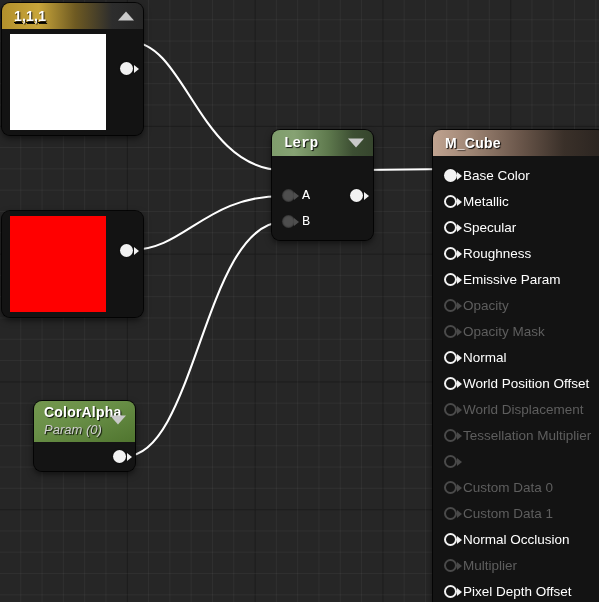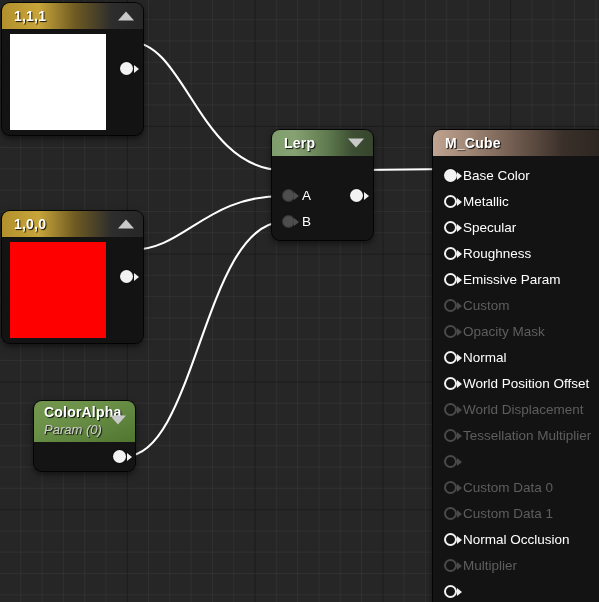--- a/index.html
+++ b/index.html
@@ -95,21 +95,21 @@
     background: linear-gradient(to right, #7f9d6c 0%, #86a273 22%, #5f7a4e 55%, #3d4f33 80%, #36452d 100%);
   }
   .hdr-green-param {
     background: linear-gradient(to bottom right, #74974f 0%, #6a9048 40%, #50752f 100%);
   }
   .hdr-tan {
     background: linear-gradient(to right, #c0a390 0%, #9e8574 22%, #6b574b 50%, #3a3029 76%, #2a2420 100%);
   }
 
   
-  .const-node { width: 141px; }
+  .const-node { width: 141px; text-decoration: underline; }
   .const-body {
     height: 106px;
     background: #131313;
     position: relative;
   }
   .swatch {
     position: absolute;
     left: 8px;
     top: 5px;
     width: 96px;
@@ -207,44 +207,40 @@
       <span class="hdr-arrow arrow-up"></span>
     </div>
     <div class="const-body">
       <div class="swatch" style="background:#ffffff;"></div>
       <div class="pin pin-filled-white" style="right:10px; top:33px;"></div>
       <div class="pin-nub" style="right:4px; top:36px;"></div>
     </div>
   </div>
 
   <div class="node const-node" style="left:2px; top:211px;">
-    <div class="node-header hdr-gold">
-      <span class="node-title">1,0,0</span>
-      <span class="hdr-arrow arrow-up"></span>
-    </div>
     <div class="const-body">
       <div class="swatch" style="background:#ff0000;"></div>
       <div class="pin pin-filled-white" style="right:10px; top:33px;"></div>
       <div class="pin-nub" style="right:4px; top:36px;"></div>
     </div>
   </div>
 
   <div class="node" style="left:34px; top:401px; width:101px;">
     <div class="hdr-green-param" style="position:relative; height:41px; padding:2px 8px 0 10px; box-sizing:border-box;">
       <div class="node-title" style="line-height:18px;">ColorAlpha</div>
       <div class="node-subtitle" style="line-height:17px;">Param (0)</div>
       <span class="hdr-arrow arrow-down" style="top:19px;"></span>
     </div>
     <div style="position:relative; height:29px; background:#141414;">
       <div class="pin pin-filled-white" style="right:9px; top:8px;"></div>
       <div class="pin-nub" style="right:3px; top:11px;"></div>
     </div>
   </div>
 
-  <div class="node lerp-node" style="left:272px; top:130px;">
+  <div class="node lerp-node" style="left:272px; top:130px;font-family:Liberation Mono, monospace;">
     <div class="node-header hdr-green">
       <span class="node-title">Lerp</span>
       <span class="hdr-arrow arrow-down"></span>
     </div>
     <div class="lerp-body">
 
       <div class="pin pin-input-dark" style="left:10px; top:33px;"></div>
       <div class="pin-nub pin-nub-dark" style="left:22px; top:36px;"></div>
       <span class="lerp-row" style="top:32px;">A</span>
 
@@ -283,21 +279,21 @@
           <span class="mat-label">Roughness</span>
         </div>
         <div class="mat-row">
           <div class="pin pin-hollow-white" style="left: 11px; top: 7px;"></div>
           <div class="pin-nub" style="left: 24px; top: 10px;"></div>
           <span class="mat-label">Emissive Param</span>
         </div>
         <div class="mat-row">
           <div class="pin pin-hollow-dim" style="left: 11px; top: 7px;"></div>
           <div class="pin-nub pin-nub-dim" style="left: 24px; top: 10px;"></div>
-          <span class="mat-label dim">Custom</span>
+          <span class="mat-label dim">Opacity</span>
         </div>
         <div class="mat-row">
           <div class="pin pin-hollow-dim" style="left: 11px; top: 7px;"></div>
           <div class="pin-nub pin-nub-dim" style="left: 24px; top: 10px;"></div>
           <span class="mat-label dim">Opacity Mask</span>
         </div>
         <div class="mat-row">
           <div class="pin pin-hollow-white" style="left: 11px; top: 7px;"></div>
           <div class="pin-nub" style="left: 24px; top: 10px;"></div>
           <span class="mat-label">Normal</span>
@@ -337,17 +333,18 @@
           <span class="mat-label">Normal Occlusion</span>
         </div>
         <div class="mat-row">
           <div class="pin pin-hollow-dim" style="left: 11px; top: 7px;"></div>
           <div class="pin-nub pin-nub-dim" style="left: 24px; top: 10px;"></div>
           <span class="mat-label dim">Multiplier</span>
         </div>
         <div class="mat-row">
           <div class="pin pin-hollow-white" style="left: 11px; top: 7px;"></div>
           <div class="pin-nub" style="left: 24px; top: 10px;"></div>
+          <span class="mat-label">Pixel Depth Offset</span>
         </div>
       </div>
   </div>
 
 </div>
 
 </body></html>

